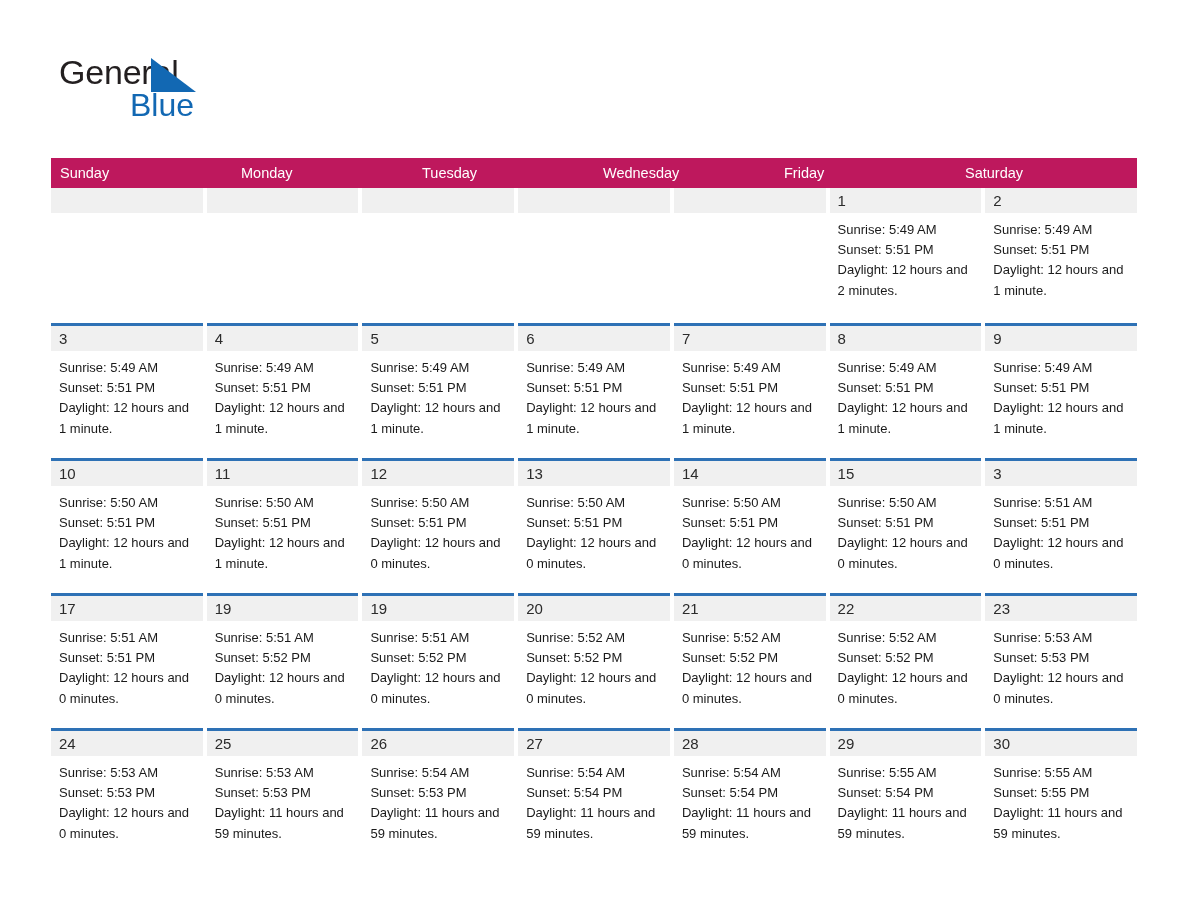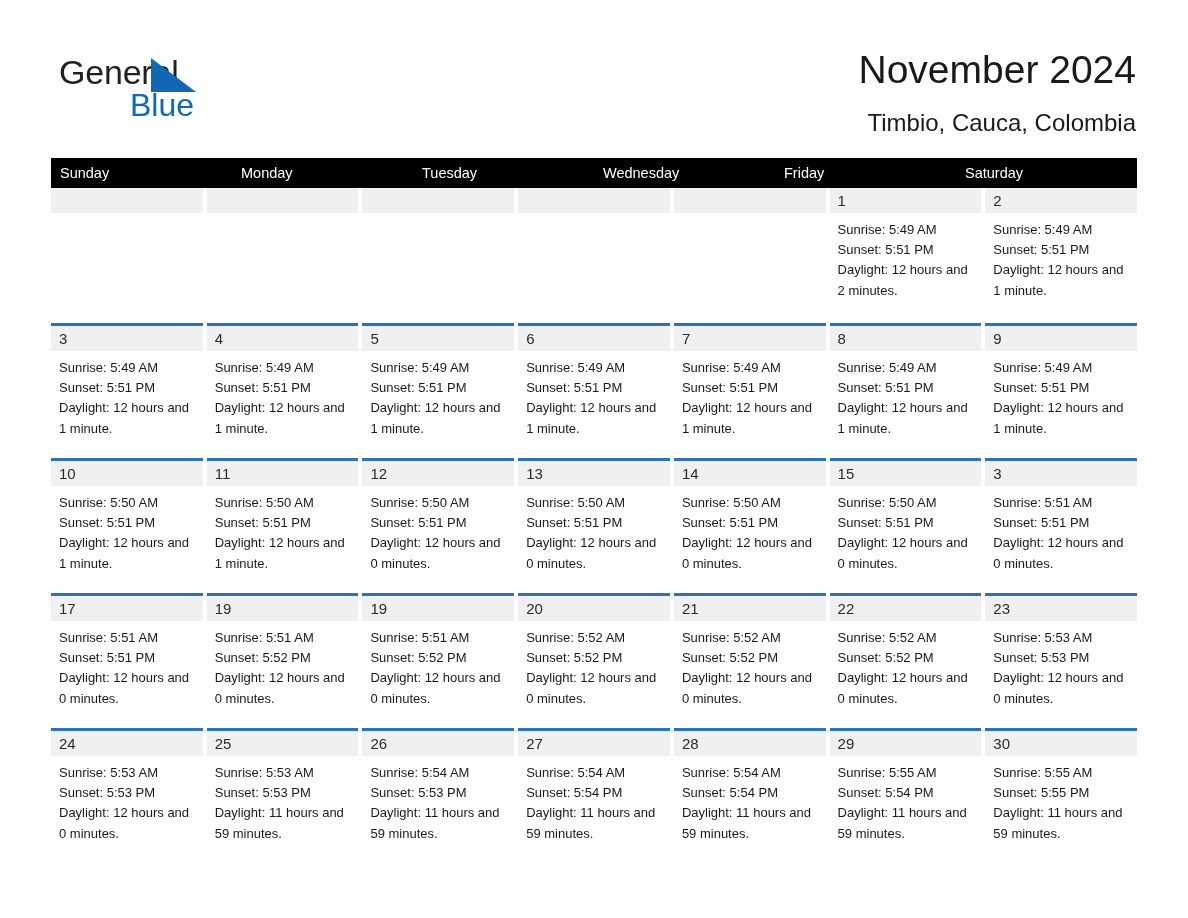--- a/index.html
+++ b/index.html
@@ -88,21 +88,21 @@
 
   
   .calendar {
     position: absolute;
     left: 51px;
     top: 158px;
     width: 1086px;
   }
   .weekdays {
     display: flex;
-    background: #000000;
+    background: #be185d;
     height: 30px;
   }
   .weekday {
     flex: 1 1 0;
     color: #ffffff;
     font-size: 14.5px;
     line-height: 30px;
     padding-left: 9px;
     box-sizing: border-box;
     white-space: nowrap;
@@ -156,24 +156,20 @@
   <div class="topbar">
 
     <div class="logo">
       <span class="logo-general">General</span>
       <svg class="logo-tri" viewBox="0 0 45 34">
         <polygon points="0,0 45,34 0,34" fill="#1268b3"></polygon>
       </svg>
       <span class="logo-blue">Blue</span>
     </div>
 
-    <div class="title-block">
-      <h1 class="month-title">November 2024</h1>
-      <h2 class="location">Timbio, Cauca, Colombia</h2>
-    </div>
 
   </div>
 
   <div class="calendar">
     <div class="weekdays">
       <div class="weekday">Sunday</div>
       <div class="weekday">Monday</div>
       <div class="weekday">Tuesday</div>
       <div class="weekday">Wednesday</div>
       <div class="weekday">Friday</div>

